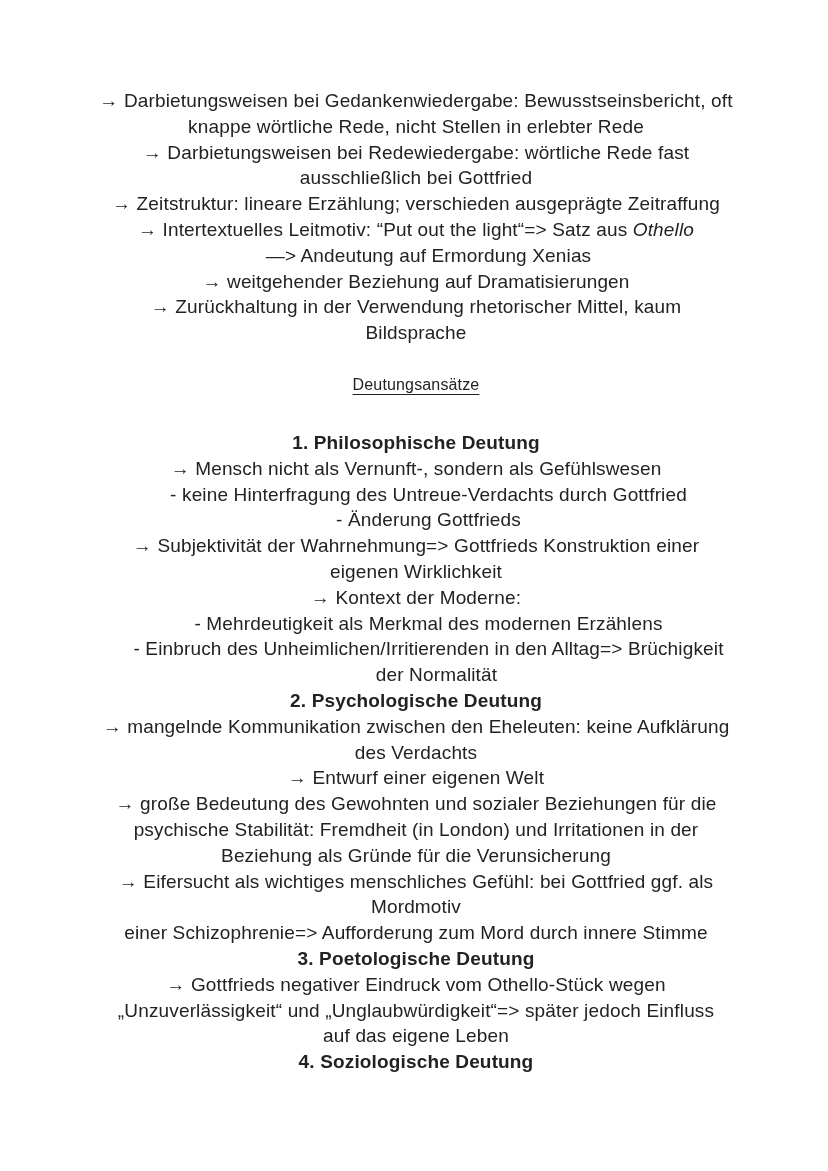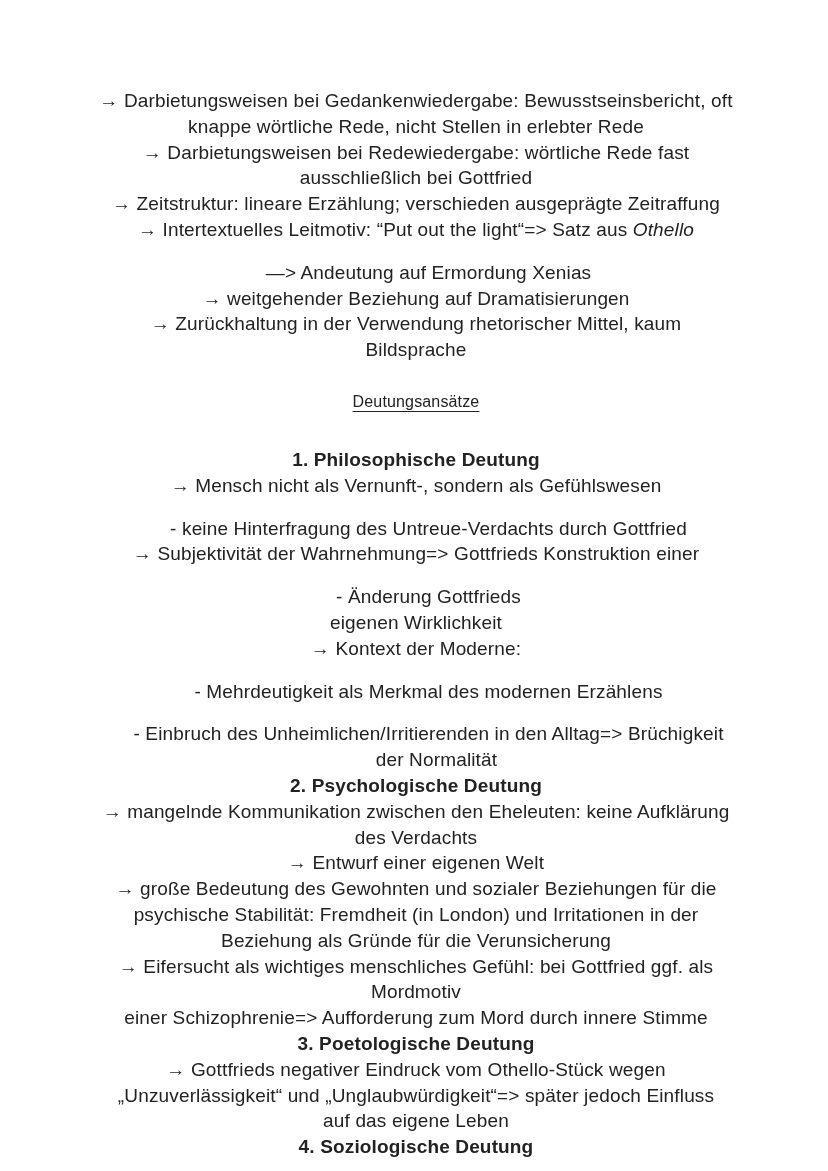--- a/index.html
+++ b/index.html
@@ -17,21 +17,21 @@
     font-family: "Liberation Sans", "DejaVu Sans", sans-serif;
     font-size: 19px;
     line-height: 25.8px;
     letter-spacing: 0.15px;
     color: #222222;
     overflow: hidden;
   }
   .doc-body { width: 100%; }
   .block { white-space: nowrap; text-align: center; }
   .block.body { font-weight: 400; }
-  .block.indent1 { padding-left: 25px; margin-top: 17px; }
+  .block.indent1 { padding-left: 25px; }
   .block.indent2 { padding-left: 41px; }
   .block.section-title {
     font-weight: 700;
   }
   .block.heading {
     text-align: center;
     font-size: 16px;
     line-height: 26px;
   }
   .block.heading span {
@@ -55,22 +55,22 @@
       <div class="block body indent1"><span>—&gt; Andeutung auf Ermordung Xenias</span></div>
       <div class="block body"><span>→ weitgehender Beziehung auf Dramatisierungen</span></div>
       <div class="block body"><span>→ Zurückhaltung in der Verwendung rhetorischer Mittel, kaum</span></div>
       <div class="block body"><span>Bildsprache</span></div>
       <div class="spacer" style="height: 26px;"></div>
       <div class="block heading"><span>Deutungsansätze</span></div>
       <div class="spacer" style="height: 32px;"></div>
       <div class="block section-title"><span>1. Philosophische Deutung</span></div>
       <div class="block body"><span>→ Mensch nicht als Vernunft-, sondern als Gefühlswesen</span></div>
       <div class="block body indent1"><span>- keine Hinterfragung des Untreue-Verdachts durch Gottfried</span></div>
+      <div class="block body indent1"><span>- Änderung Gottfrieds</span></div>
       <div class="block body"><span>→ Subjektivität der Wahrnehmung=&gt; Gottfrieds Konstruktion einer</span></div>
-      <div class="block body indent1"><span>- Änderung Gottfrieds</span></div>
       <div class="block body"><span>eigenen Wirklichkeit</span></div>
       <div class="block body"><span>→ Kontext der Moderne:</span></div>
       <div class="block body indent1"><span>- Mehrdeutigkeit als Merkmal des modernen Erzählens</span></div>
       <div class="block body indent1"><span>- Einbruch des Unheimlichen/Irritierenden in den Alltag=&gt; Brüchigkeit</span></div>
       <div class="block body indent2"><span>der Normalität</span></div>
       <div class="block section-title"><span>2. Psychologische Deutung</span></div>
       <div class="block body"><span>→ mangelnde Kommunikation zwischen den Eheleuten: keine Aufklärung</span></div>
       <div class="block body"><span>des Verdachts</span></div>
       <div class="block body"><span>→ Entwurf einer eigenen Welt</span></div>
       <div class="block body"><span>→ große Bedeutung des Gewohnten und sozialer Beziehungen für die</span></div>

